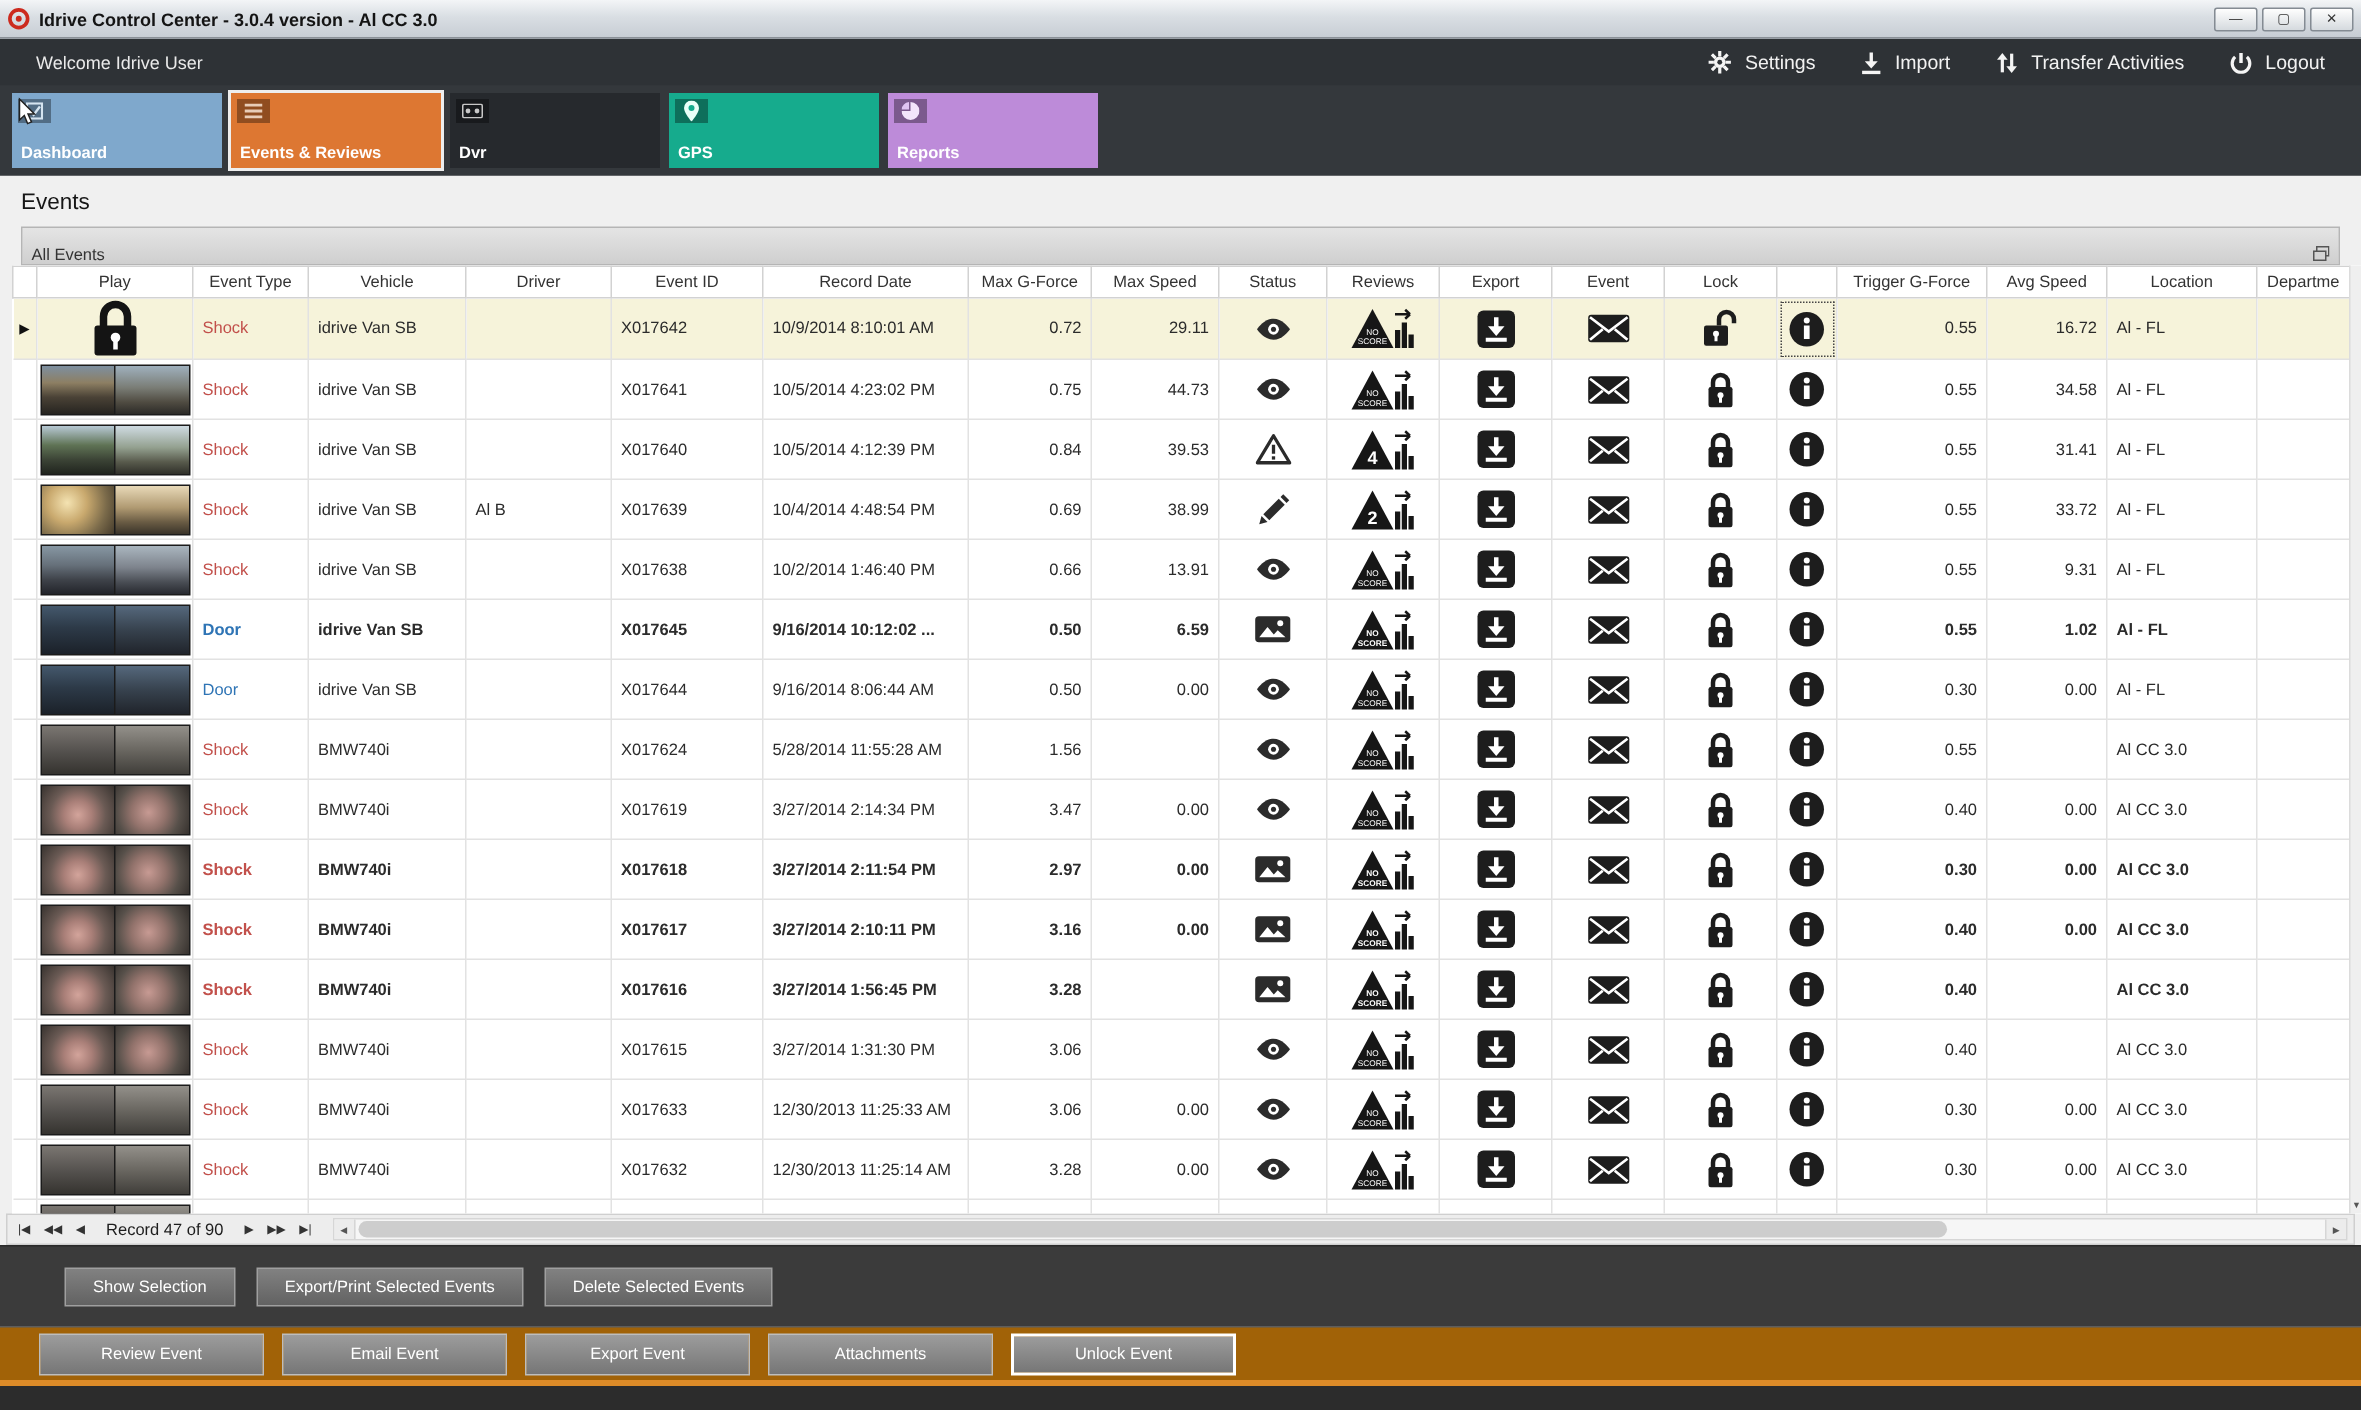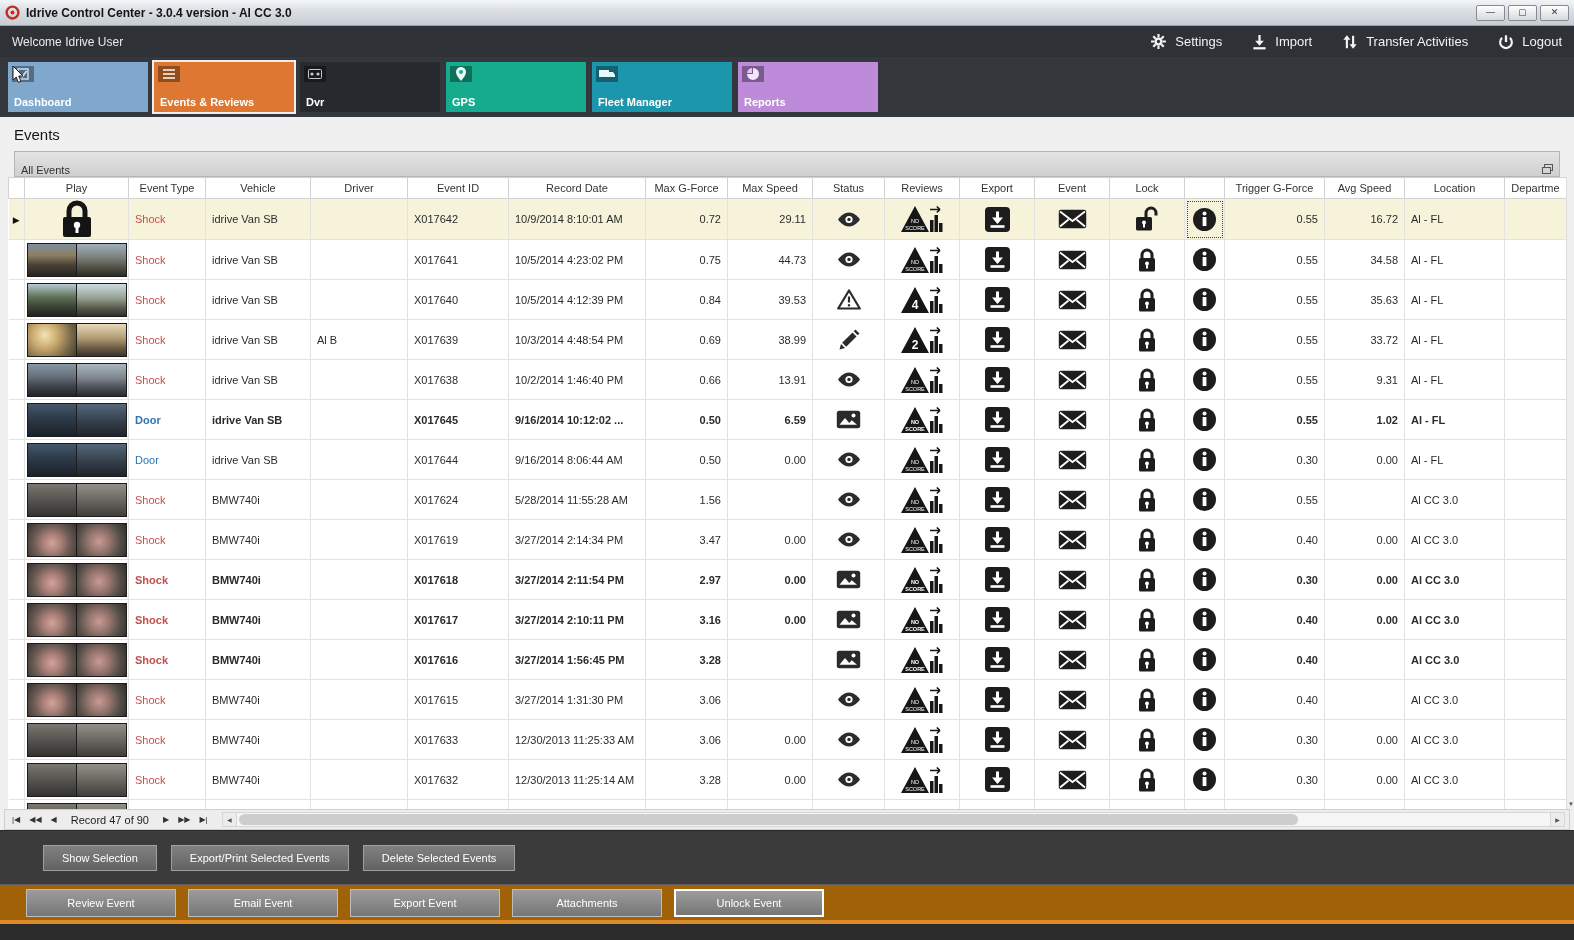--- a/index.html
+++ b/index.html
@@ -6,21 +6,21 @@
   html,body { width:1574px; height:940px; overflow:hidden; }
   body { font-family:"Liberation Sans",sans-serif; background:#33373b; }
   .window { position:relative; width:1574px; height:940px; display:flex; flex-direction:column; }
 
   
   .titlebar { height:26px; background:linear-gradient(#f3f5f7,#d9dee3 45%,#c7cdd4); border-bottom:1px solid #989ea5; display:flex; align-items:center; padding:0 5px; flex:0 0 auto; }
   .titlebar .title { font-size:12px; font-weight:bold; color:#141414; margin-left:6px; flex:1; }
   .win-btn { width:29px; height:16px; border:1px solid #848b93; border-radius:2px; background:linear-gradient(#fefefe,#d5dade); margin-left:3px; font-size:9px; color:#333; display:flex; align-items:center; justify-content:center; line-height:1; }
 
   
-  .topbar { height:31px; background:#2e3236; display:flex; align-items:center; padding:0 12px; flex:0 0 auto; }
+  .topbar { height:31px; background:#2e3236; display:flex; align-items:center; padding:0 24px; flex:0 0 auto; }
   .welcome { font-size:12px; color:#eaeaea; }
   .top-actions { margin-left:auto; display:flex; gap:30px; }
   .top-action { display:flex; align-items:center; gap:8px; font-size:13px; color:#f2f2f2; cursor:pointer; }
   .top-action .ic { display:flex; align-items:center; }
 
   
   .tiles { height:60px; background:#34383c; display:flex; gap:6px; padding:5px 0 0 8px; flex:0 0 auto; position:relative; }
   .tile { width:140px; height:50px; position:relative; cursor:pointer; flex:0 0 auto; }
   .tile.active { outline:2px solid #eeeeee; }
   .tile .chip { position:absolute; top:4px; left:4px; width:22px; height:16px; background:rgba(0,0,0,0.35); display:flex; align-items:center; justify-content:center; }
@@ -181,30 +181,20 @@
       </div>
       <div class="tile" style="background: rgb(22, 171, 141);">
         <span class="chip">
           <svg width="10" height="14" viewBox="0 0 10 14">
             <path d="M5 0a5 5 0 0 1 5 5c0 3.5-5 9-5 9S0 8.5 0 5a5 5 0 0 1 5-5z" fill="#eafff8"></path>
             <circle cx="5" cy="5" r="2" fill="#16ab8d"></circle>
           </svg>
         </span>
         <span class="tlabel">GPS</span>
       </div>
-      <div class="tile" style="background: rgb(27, 150, 173);">
-        <span class="chip">
-          <svg width="16" height="11" viewBox="0 0 16 11">
-            <path d="M0 1h10v7H0zM10 3h4l2 3v2h-6z" fill="#e8f8fb"></path>
-            <circle cx="4" cy="9.3" r="1.5" fill="#0f5f6e"></circle>
-            <circle cx="12" cy="9.3" r="1.5" fill="#0f5f6e"></circle>
-          </svg>
-        </span>
-        <span class="tlabel">Fleet Manager</span>
-      </div>
       <div class="tile" style="background: rgb(189, 139, 217);">
         <span class="chip">
           <svg width="12" height="12" viewBox="0 0 12 12">
             <path d="M6 0a6 6 0 1 1-6 6h6z" fill="#f3e6fb"></path>
             <path d="M5 5V0a6 6 0 0 0-5 5z" fill="#e0c4f2"></path>
           </svg>
         </span>
         <span class="tlabel">Reports</span>
       </div>
     </div>
@@ -460,37 +450,37 @@
                   </svg>
                 </span></td>
               <td class="center"><span class="ic">
                   <svg width="25" height="25" viewBox="0 0 25 25">
                     <circle cx="12.5" cy="12.5" r="11.5" fill="#1d1d1d"></circle>
                     <circle cx="12.5" cy="6.6" r="2" fill="#fff"></circle>
                     <rect x="10.6" y="10" width="3.8" height="9" fill="#fff"></rect>
                   </svg>
                 </span></td>
               <td class="right">0.55</td>
-              <td class="right">35.63</td>
+              <td class="right">31.41</td>
               <td class="">Al - FL</td>
               <td class=""></td>
             </tr>
             <tr class="">
               <td class="center"></td>
               <td class="center">
                 <div class="thumb tv3">
                   <div class="p pa"></div>
                   <div class="p pb"></div>
                 </div>
               </td>
               <td class=""><span class="shock">Shock</span></td>
               <td class="">idrive Van SB</td>
               <td class="">Al B</td>
               <td class="">X017639</td>
-              <td class="">10/3/2014 4:48:54 PM</td>
+              <td class="">10/4/2014 4:48:54 PM</td>
               <td class="right">0.69</td>
               <td class="right">38.99</td>
               <td class="center"><span class="ic">
                   <svg width="22" height="22" viewBox="0 0 22 22">
                     <path d="M1.5 20.5 3 15l4 4-5.5 1.5z" fill="#2b2b2b"></path>
                     <path d="M4.2 13.8 14.5 3.5l4 4L8.2 17.8z" fill="#2b2b2b"></path>
                     <path d="M15.7 2.3 17.5.5l4 4-1.8 1.8z" fill="#2b2b2b"></path>
                   </svg>
                 </span></td>
               <td class="center"><span class="ic">

